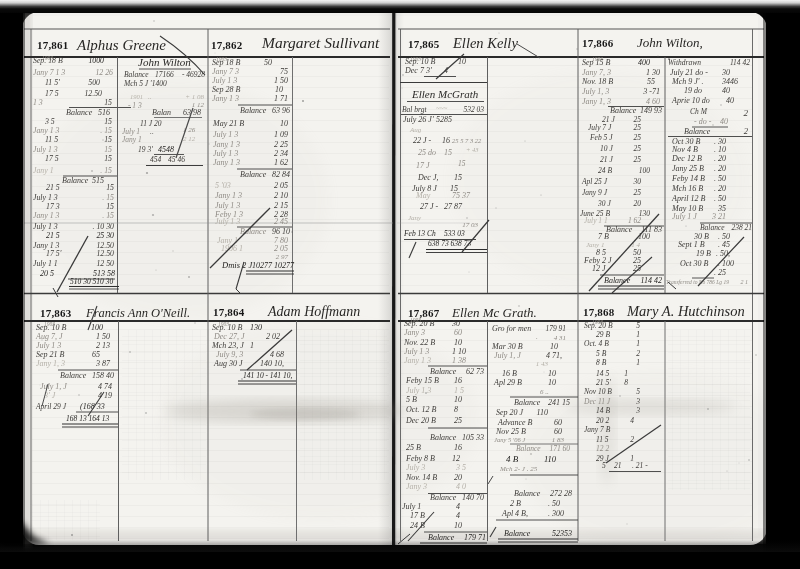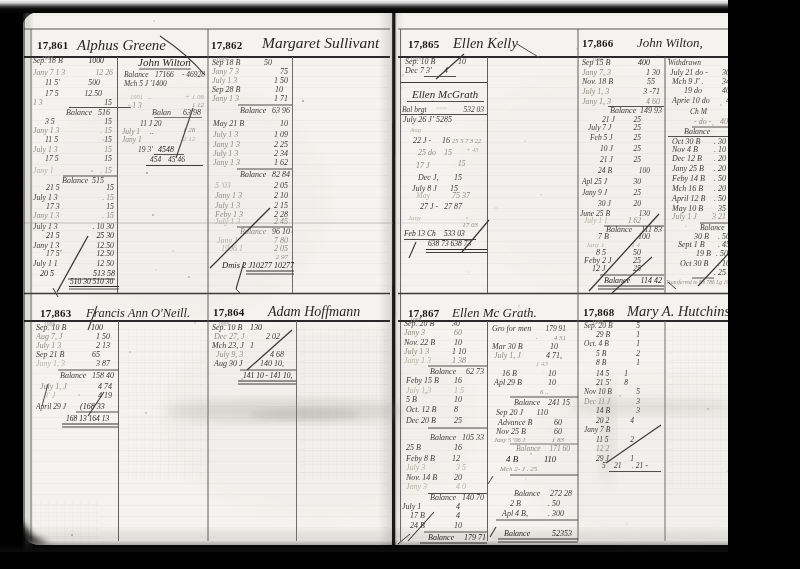--- a/index.html
+++ b/index.html
@@ -1,12 +1,12 @@
 <!DOCTYPE html>
-<html><head><meta charset="utf-8"><style>html,body{margin:0;padding:0;background:#000;}#scan{position:relative;width:728px;height:569px;overflow:hidden;}</style></head><body>
+<html><head><meta charset="utf-8"><style>html,body{margin:0;padding:0;background:#000;}#scan{position:relative;width:800px;height:569px;overflow:hidden;}</style></head><body>
 <div id="scan">
 <svg width="800" height="569" viewBox="0 0 800 569">
 <defs>
 <linearGradient id="topedge" x1="0" y1="0" x2="0" y2="1">
 <stop offset="0" stop-color="#f4f4f4"></stop>
           <stop offset="0.22" stop-color="#cfcfcf"></stop>
 <stop offset="0.5" stop-color="#3a3a3a"></stop>
           <stop offset="0.68" stop-color="#0a0a0a"></stop>
 <stop offset="1" stop-color="#050505"></stop>
 </linearGradient>

